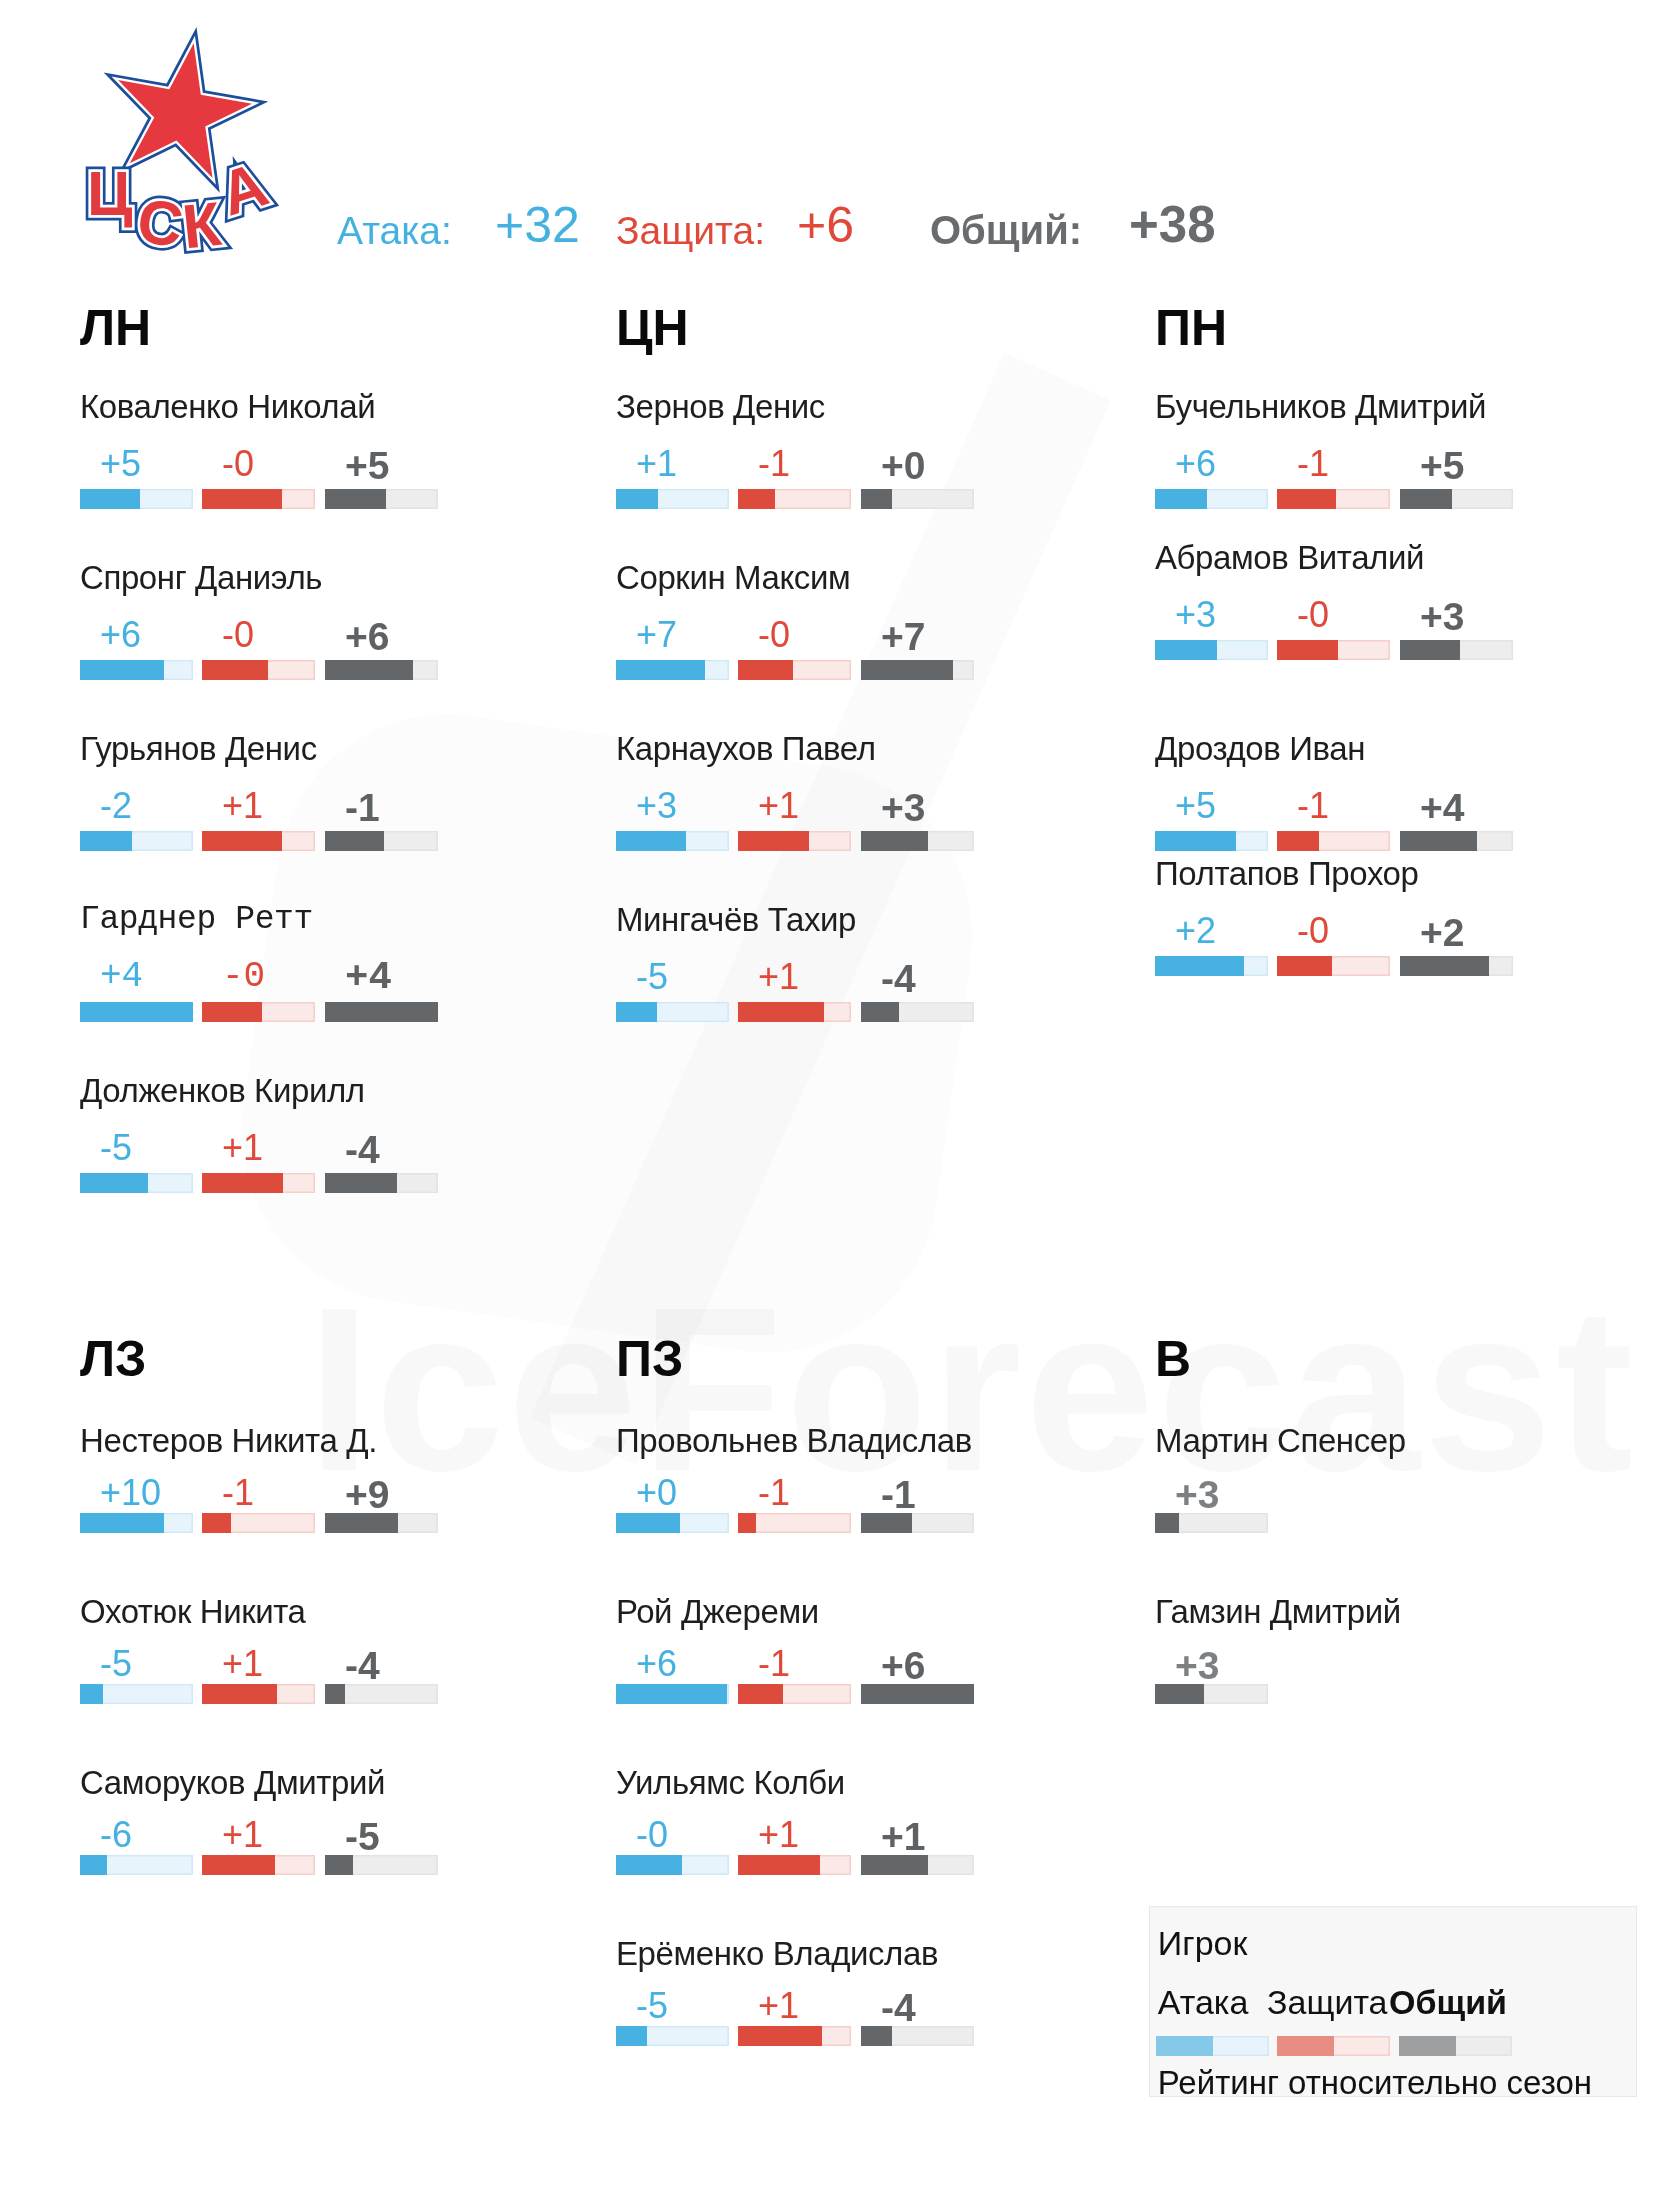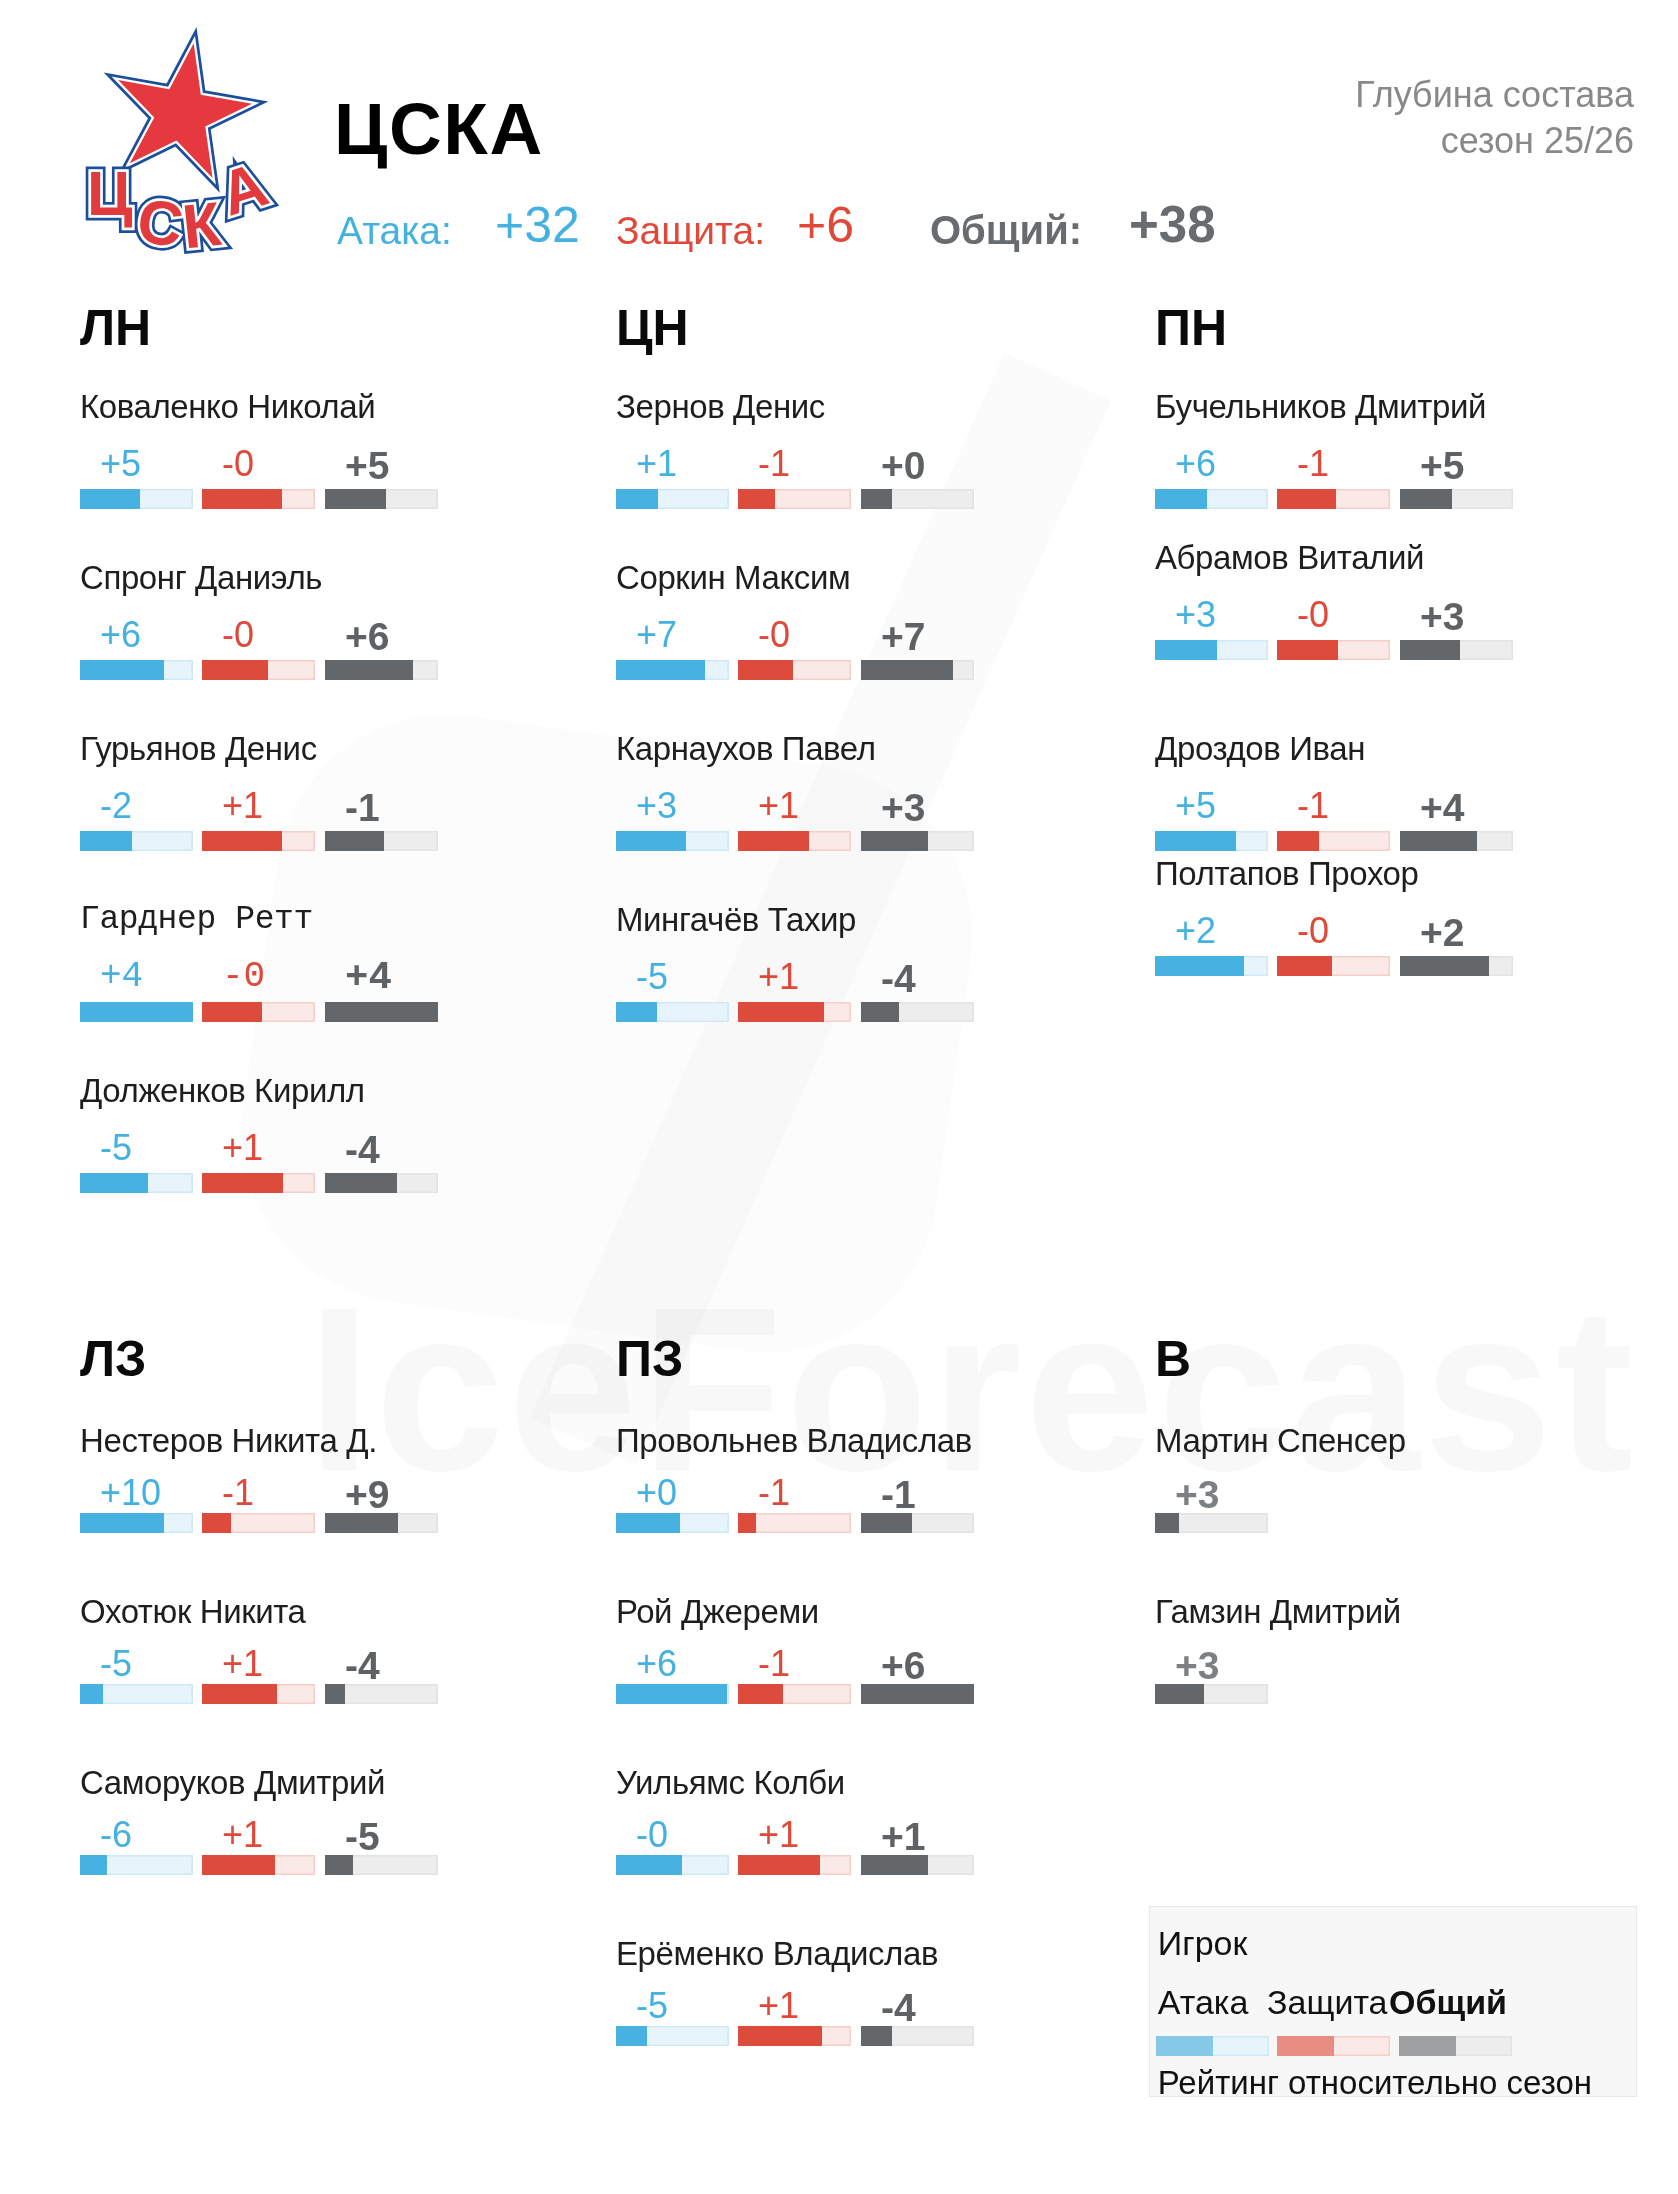--- a/index.html
+++ b/index.html
@@ -88,25 +88,20 @@
       </g>
       <g fill="#e13a3f">
         <text x="38" y="248">Ц</text>
         <text x="99" y="286" transform="rotate(8 99 286)">С</text>
         <text x="159" y="289" transform="rotate(-6 159 289)">К</text>
         <text x="219" y="241" transform="rotate(-18 219 241)">А</text>
       </g>
     </g>
   </svg>
 
-  <div class="team-title">ЦСКА</div>
-  <div class="subtitle">
-    <div>Глубина состава</div>
-    <div>сезон 25/26</div>
-  </div>
   <div class="summary">
     <span class="sum-attack-label">Атака:</span>
     <span class="sum-attack-value">+32</span>
     <span class="sum-defense-label">Защита:</span>
     <span class="sum-defense-value">+6</span>
     <span class="sum-total-label">Общий:</span>
     <span class="sum-total-value">+38</span>
   </div>
 
   <div class="legend">

